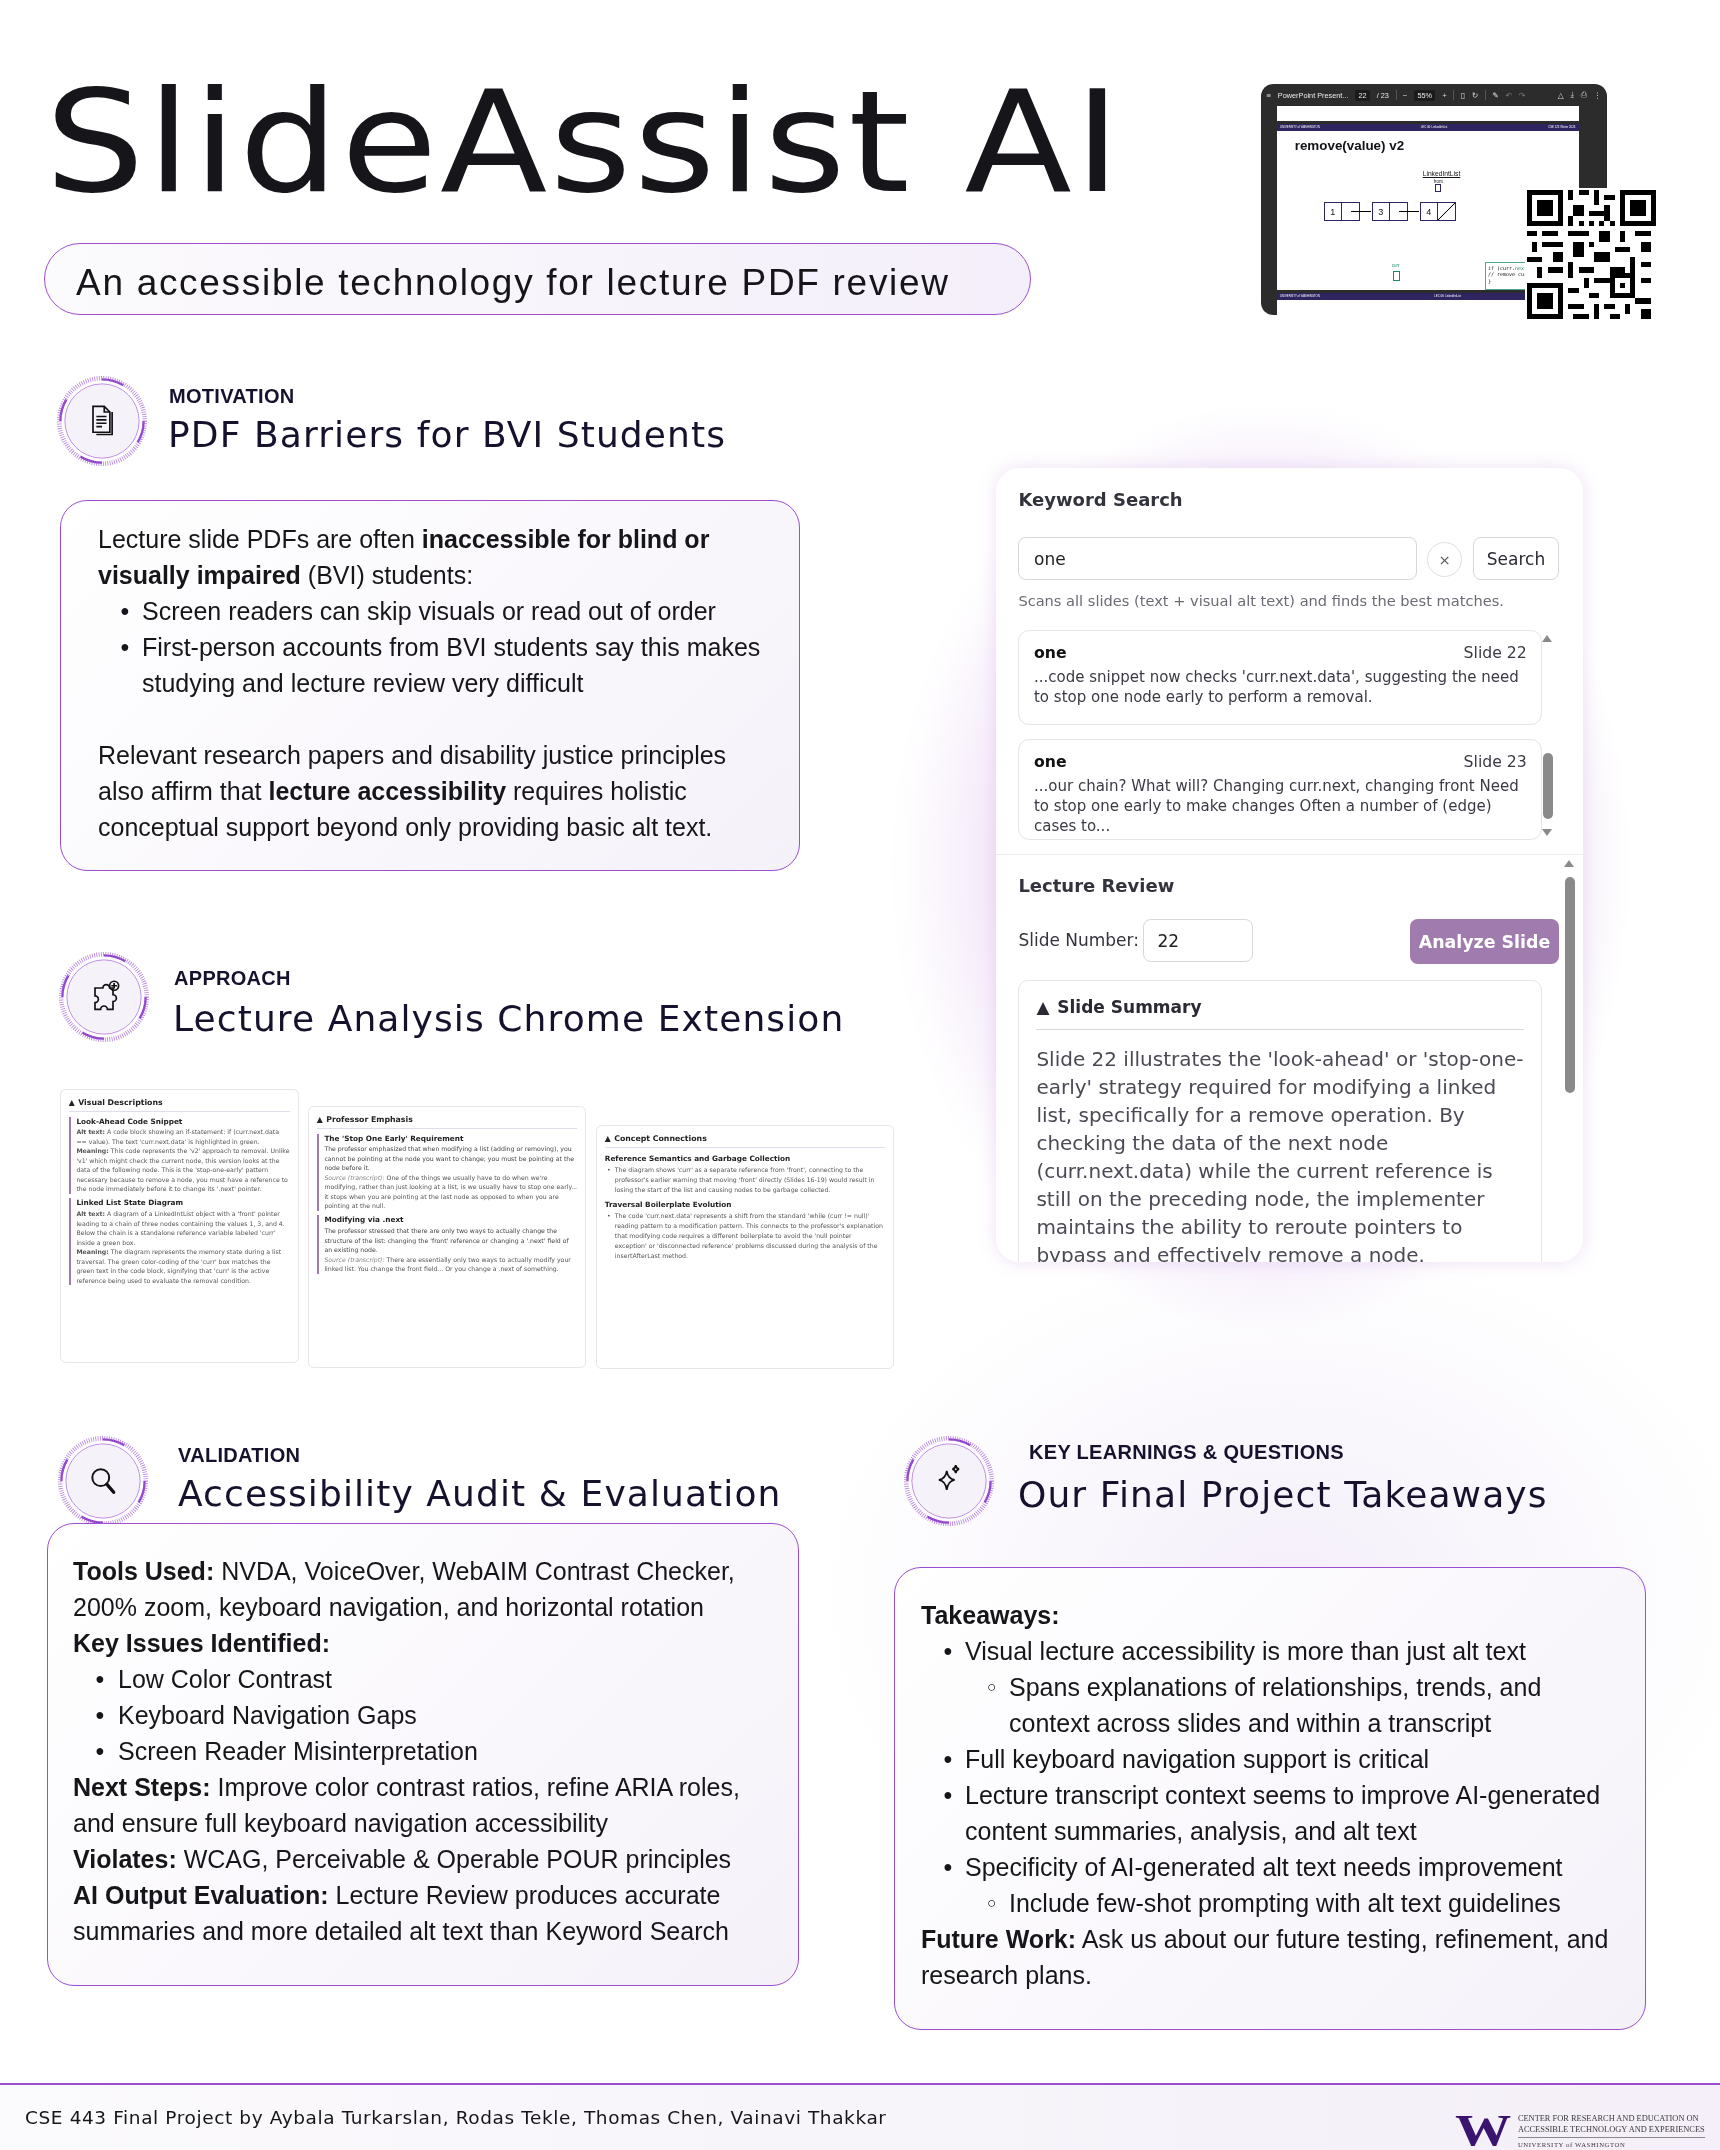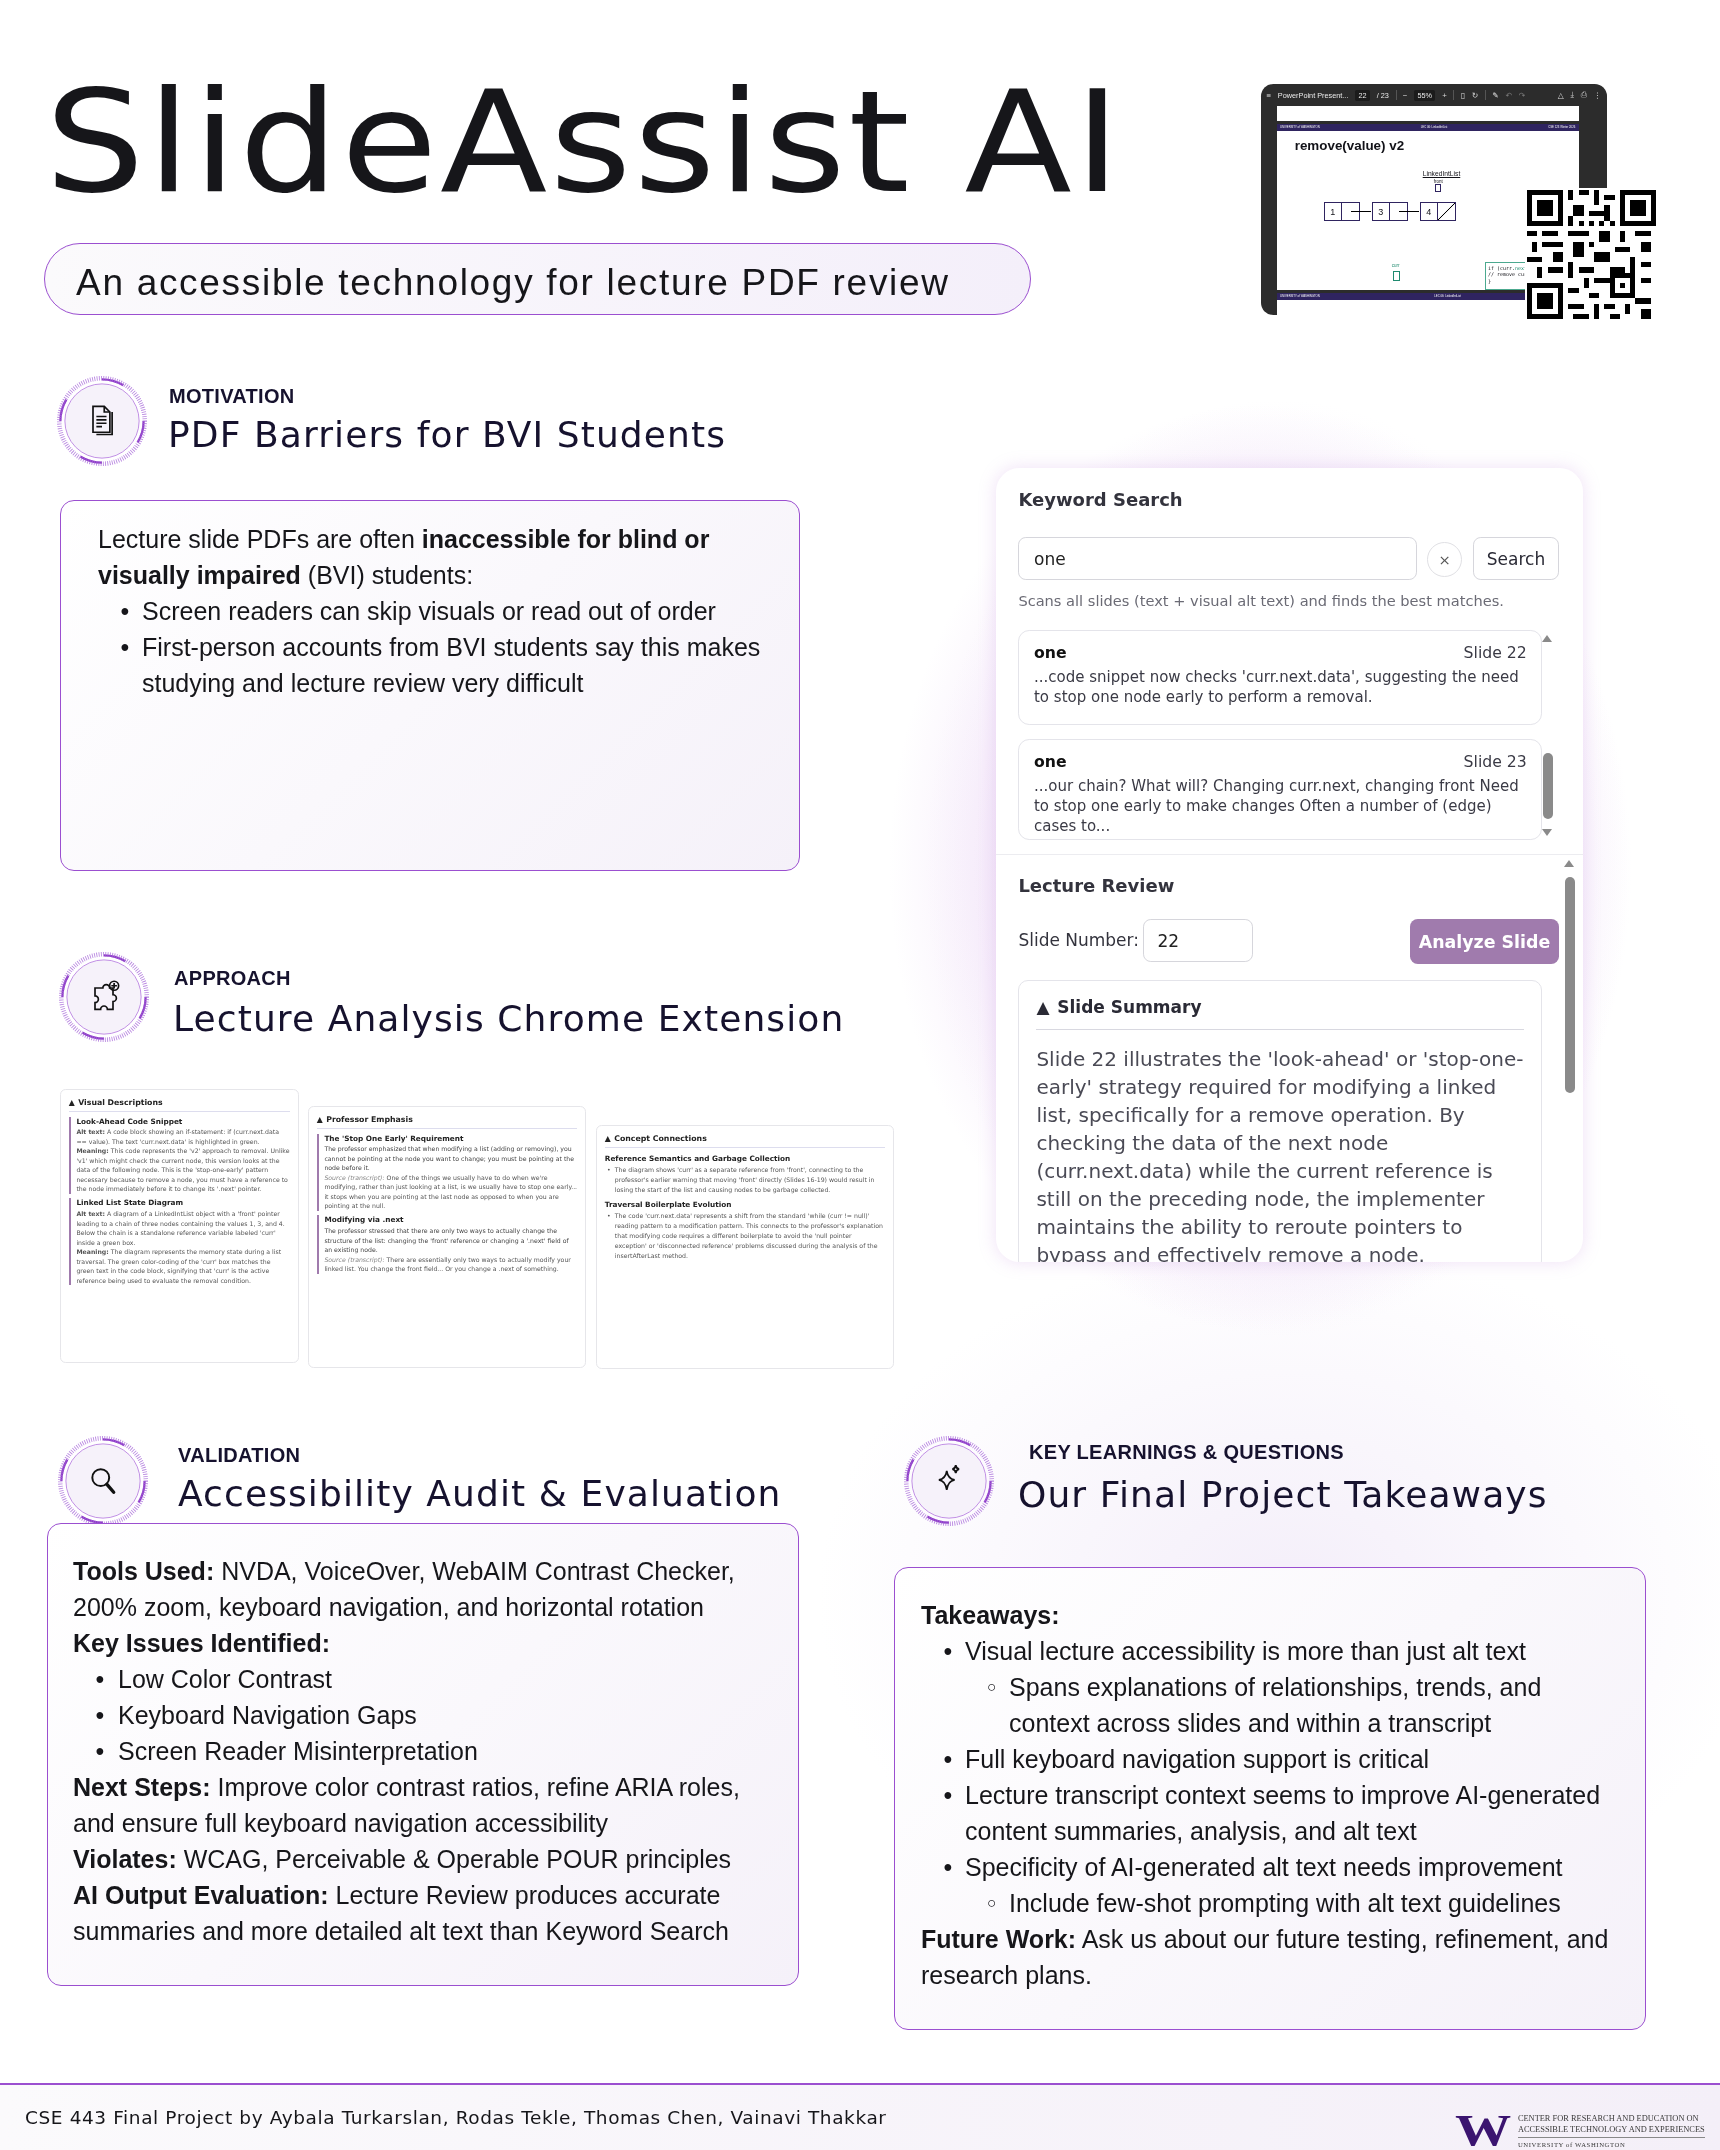--- a/index.html
+++ b/index.html
@@ -51,21 +51,21 @@
     font-family: "DejaVu Sans Mono", monospace; font-size: 5px; padding: 1.7px 2.2px; line-height: 1.35; }
   .code-snip .g { color: #1f8a6f; }
   .qr { position: absolute; left: 1525px; top: 188px; width: 133px; height: 133px; background: #fff; padding: 2.2px; }
 
   
   .sec-icon { position: absolute; width: 90px; height: 90px; }
   .sec-kicker { position: absolute; font-size: 20px; font-weight: 700; color: #16122e; letter-spacing: 0.3px; }
   .sec-title { position: absolute; font-size: 36px; color: #16122e; letter-spacing: 1.1px; }
 
   
-  .card { position: absolute; border: 1.7px solid #9b4fd0; border-radius: 14px;
+  .card { position: absolute; border: 1.7px solid #9b4fd0; border-radius: 27px;
     background: linear-gradient(135deg,#ffffff 0%,#f5f1f9 100%); }
   .card .txt { font-size: 25px; line-height: 36px; color: #16161a; }
   .card b { font-weight: 700; }
   .card ul { list-style: none; }
   .card li { position: relative; }
   .card li.l1 { padding-left: 44px; }
   .card li.l1::before { content: "•"; position: absolute; left: 22.4px; }
   .card li.l2 { padding-left: 88px; }
   .card li.l2::before { content: "○"; position: absolute; left: 66px; font-size: 15.7px; top: 0; }
 
@@ -294,20 +294,23 @@
 <div class="sec-title display" style="left:168px;top:414px">PDF Barriers for BVI Students</div>
 
 <div class="card" style="left:60px;top:500px;width:740px;height:371px;padding:20px 37px">
   <div class="txt">
     <span>Lecture slide PDFs are often </span><b>inaccessible for blind or visually impaired</b><span> (BVI) students:</span>
   </div>
   <ul class="txt">
     <li class="l1">Screen readers can skip visuals or read out of order</li>
     <li class="l1">First-person accounts from BVI students say this makes studying and lecture review very difficult</li>
   </ul>
+  <div class="txt" style="margin-top:36px">
+    <span>Relevant research papers and disability justice principles also affirm that </span><b>lecture accessibility</b><span> requires holistic conceptual support beyond only providing basic alt text.</span>
+  </div>
 </div>
 
 <div class="ext-glow"></div>
 <div class="ext-panel">
   <div class="ext-h" style="left:22.4px;top:21px">Keyword Search</div>
   <div class="ks-input">one</div>
   <div class="ks-clear">×</div>
   <div class="ks-btn">Search</div>
   <div class="ks-hint">Scans all slides (text + visual alt text) and finds the best matches.</div>
 

